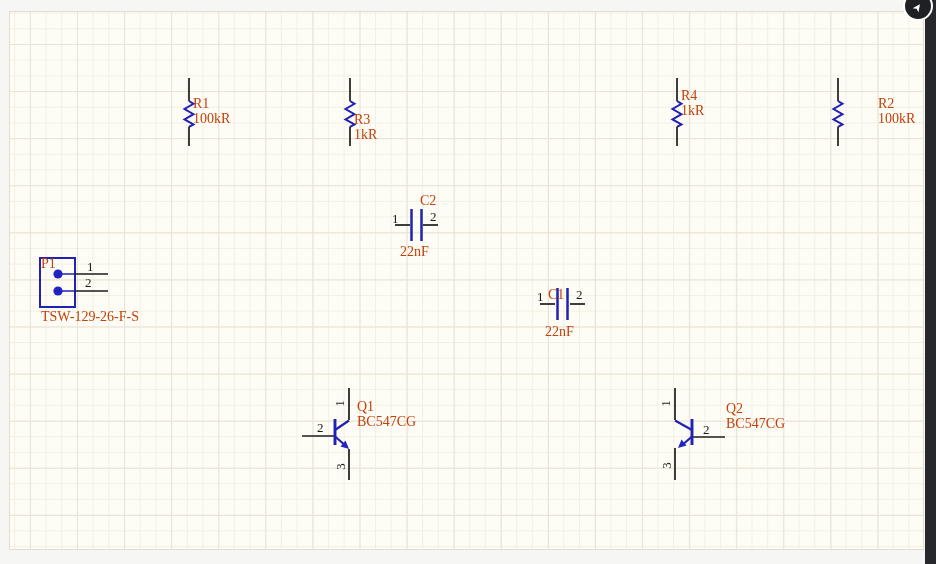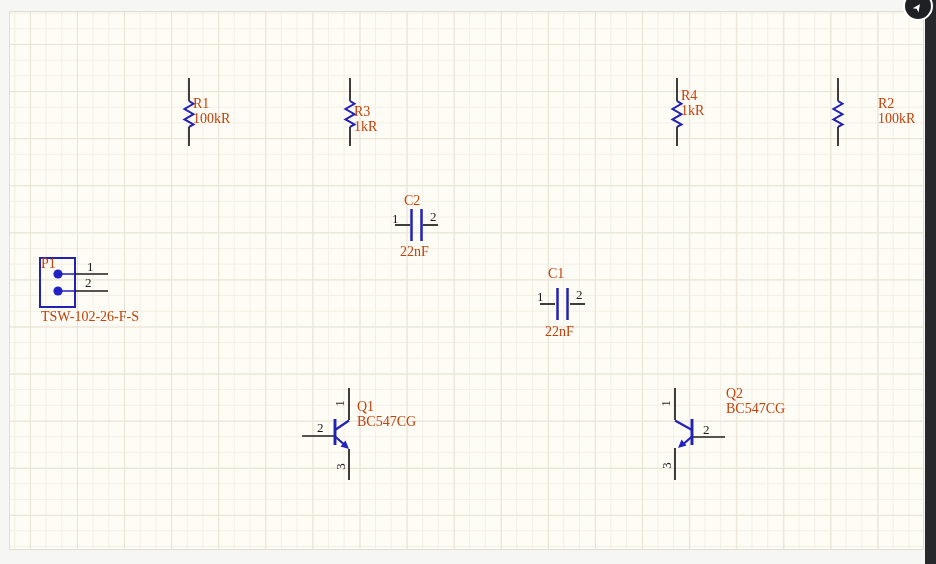--- a/index.html
+++ b/index.html
@@ -109,57 +109,57 @@
     <path class="sym" style="stroke-width:2.2" d="M692,430 L675,420.5"></path>
     <path class="sym" style="stroke-width:2.2" d="M692,436.5 L681,446"></path>
     <polygon class="sym-fill" points="678,448 686.5,445.5 681.5,439.5"></polygon>
   </g>
 </svg>
 
 <div class="lbl" style="left:193px;top:96px">
   <span style="display:block">R1</span>
   <span style="display:block">100kR</span>
 </div>
-<div class="lbl" style="left:354px;top:104px">
+<div class="lbl" style="left:354px;top:112px">
   <span style="display:block">R3</span>
   <span style="display:block">1kR</span>
 </div>
 <div class="lbl" style="left:681px;top:88px">
   <span style="display:block">R4</span>
   <span style="display:block">1kR</span>
 </div>
 <div class="lbl" style="left:878px;top:96px">
   <span style="display:block">R2</span>
   <span style="display:block">100kR</span>
 </div>
 
-<span class="lbl" style="left:404px;top:193px">C2</span>
+<span class="lbl" style="left:420px;top:193px">C2</span>
 <span class="pin" style="left:392px;top:212px">1</span>
 <span class="pin" style="left:430px;top:210px">2</span>
 <span class="lbl" style="left:400px;top:244px">22nF</span>
 
-<span class="lbl" style="left:548px;top:266px">C1</span>
+<span class="lbl" style="left:548px;top:287px">C1</span>
 <span class="pin" style="left:537px;top:290px">1</span>
 <span class="pin" style="left:576px;top:288px">2</span>
 <span class="lbl" style="left:545px;top:324px">22nF</span>
 
 <span class="lbl" style="left:41px;top:256px">P1</span>
 <span class="pin" style="left:87px;top:260px">1</span>
 <span class="pin" style="left:85px;top:276px">2</span>
-<span class="lbl" style="left:41px;top:309px">TSW-102-26-F-S</span>
+<span class="lbl" style="left:41px;top:309px">TSW-129-26-F-S</span>
 
 <div class="lbl" style="left:357px;top:399px">
   <span style="display:block">Q1</span>
   <span style="display:block">BC547CG</span>
 </div>
 <span class="pin pin-rot" style="left:336px;top:397px">1</span>
 <span class="pin" style="left:317px;top:421px">2</span>
 <span class="pin pin-rot" style="left:337px;top:460px">3</span>
 
-<div class="lbl" style="left:726px;top:386px">
+<div class="lbl" style="left:726px;top:401px">
   <span style="display:block">Q2</span>
   <span style="display:block">BC547CG</span>
 </div>
 <span class="pin pin-rot" style="left:662px;top:397px">1</span>
 <span class="pin" style="left:703px;top:423px">2</span>
 <span class="pin pin-rot" style="left:663px;top:459px">3</span>
 
 <div class="right-bar"></div>
 <div class="corner-btn">
   <span class="glyph">➤</span>

